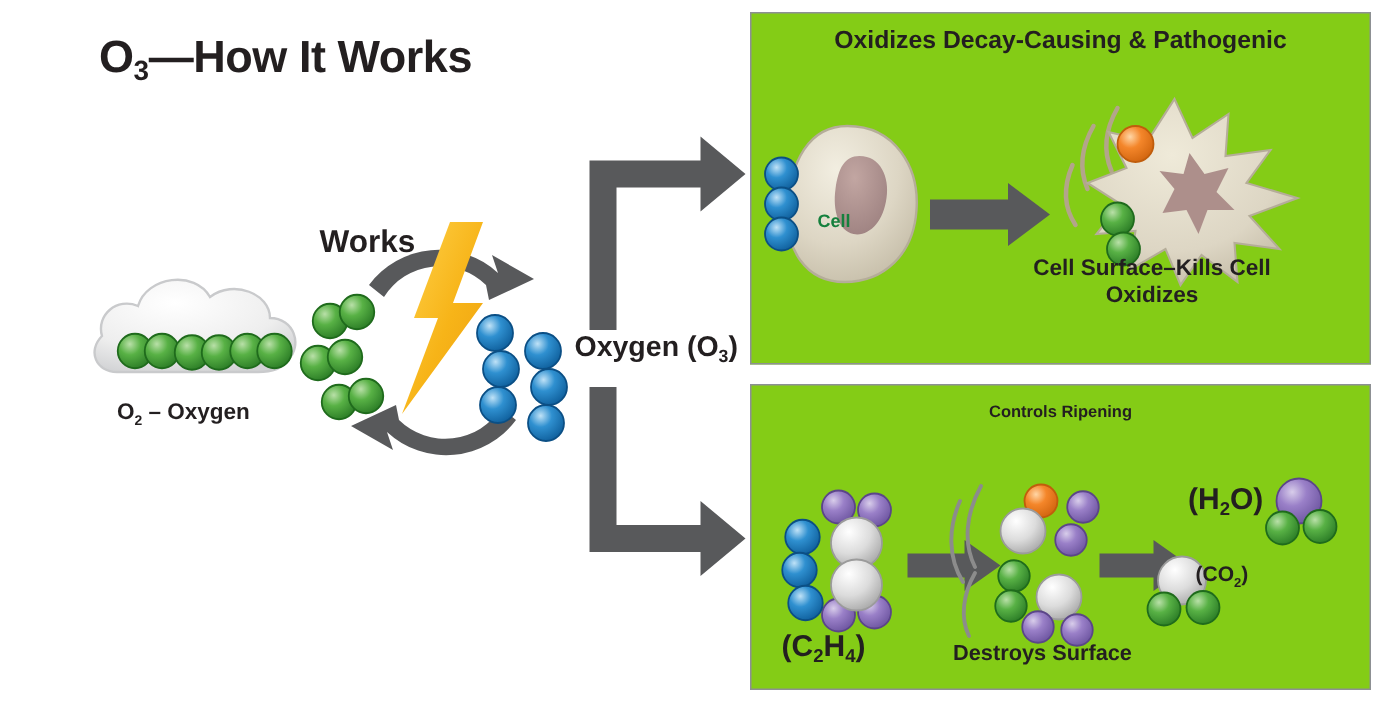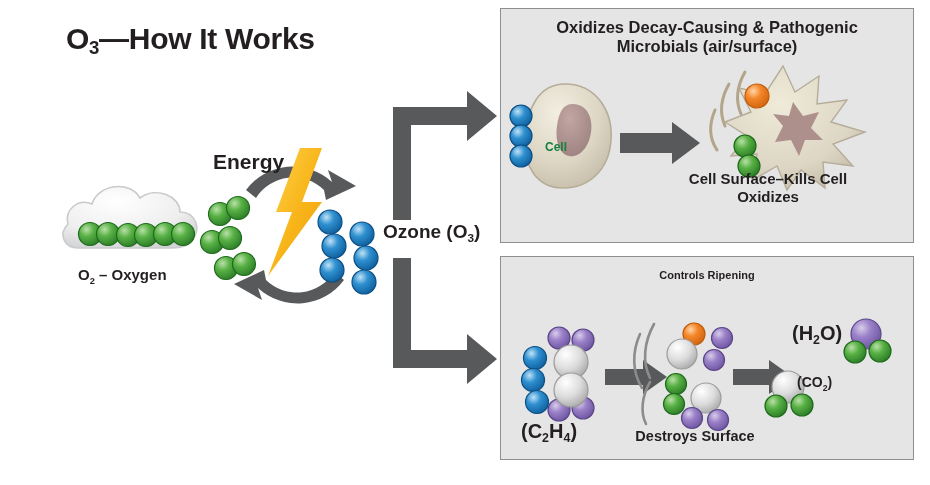--- a/index.html
+++ b/index.html
@@ -15,21 +15,21 @@
 
   
   .lbl{font-weight:bold;color:#231f20;white-space:nowrap;}
   .lbl sub{font-size:.62em;vertical-align:baseline;position:relative;top:4px;}
 
   #label-energy{left:213px;top:150px;font-size:21px;}
   #label-oxygen{left:78px;top:266px;font-size:15px;}
   #label-ozone{left:383px;top:221px;font-size:19px;}
 
   
-  .panel{border:1.6px solid #8d9093;background:#e5e5e5;box-sizing:border-box;}
+  .panel{border:1.6px solid #8d9093;background:#84cc16;box-sizing:border-box;}
   #panel-top{left:500px;top:8px;width:414px;height:235px;}
   #panel-bottom{left:500px;top:256px;width:414px;height:204px;}
   .panel-title{position:absolute;left:0;right:0;text-align:center;font-weight:bold;
                color:#231f20;line-height:1.18;}
   #panel-top-title{top:9px;font-size:16.5px;}
   #panel-bottom-title{top:12px;font-size:11px;}
 
   
   .cap{position:absolute;text-align:center;font-weight:bold;color:#231f20;line-height:1.2;}
   #cap-oxidizes{left:668px;top:170px;width:200px;font-size:15px;}
@@ -115,42 +115,41 @@
     <g>
       <circle cx="270" cy="92" r="12" fill="url(#gBlue)" stroke="#0b4f85" stroke-width="1.2"></circle>
       <circle cx="274" cy="116" r="12" fill="url(#gBlue)" stroke="#0b4f85" stroke-width="1.2"></circle>
       <circle cx="272" cy="140" r="12" fill="url(#gBlue)" stroke="#0b4f85" stroke-width="1.2"></circle>
       <circle cx="302" cy="104" r="12" fill="url(#gBlue)" stroke="#0b4f85" stroke-width="1.2"></circle>
       <circle cx="306" cy="128" r="12" fill="url(#gBlue)" stroke="#0b4f85" stroke-width="1.2"></circle>
       <circle cx="304" cy="152" r="12" fill="url(#gBlue)" stroke="#0b4f85" stroke-width="1.2"></circle>
     </g>
   </svg>
 
-  <div class="abs lbl" id="label-energy">Energy</div>
+  <div class="abs lbl" id="label-energy">Works</div>
 
   <div class="abs lbl" id="label-oxygen">
     <span>O</span><sub>2</sub><span> – Oxygen</span>
   </div>
 
   <div class="abs lbl" id="label-ozone">
-    <span>Ozone (O</span><sub>3</sub><span>)</span>
+    <span>Oxygen (O</span><sub>3</sub><span>)</span>
   </div>
 
   <svg class="abs" style="left:385px;top:85px;" width="115" height="135" viewBox="0 0 115 135">
     <path d="M8 135 L8 22 L82 22 L82 6 L112 31 L82 56 L82 40 L26 40 L26 135 Z" fill="#58595b"></path>
   </svg>
   <svg class="abs" style="left:385px;top:258px;" width="115" height="125" viewBox="0 0 115 125">
     <path d="M8 0 L8 110 L82 110 L82 94 L112 119 L82 125 L82 125 L26 125 L26 0 Z" fill="none"></path>
     <path d="M8 0 L26 0 L26 92 L82 92 L82 76 L112 101 L82 126 L82 110 L8 110 Z" fill="#58595b"></path>
   </svg>
 
   <div class="abs panel" id="panel-top">
     <div class="panel-title" id="panel-top-title">
       <div>Oxidizes Decay-Causing &amp; Pathogenic</div>
-      <div>Microbials (air/surface)</div>
     </div>
   </div>
 
   <svg class="abs" style="left:505px;top:78px;" width="135" height="120" viewBox="0 0 135 120">
     <defs>
       <radialGradient id="gCell" cx="38%" cy="28%" r="80%">
         <stop offset="0%" stop-color="#f2eee1"></stop>
           <stop offset="60%" stop-color="#ddd6c4"></stop>
         <stop offset="100%" stop-color="#c4bca7"></stop>
       </radialGradient>

